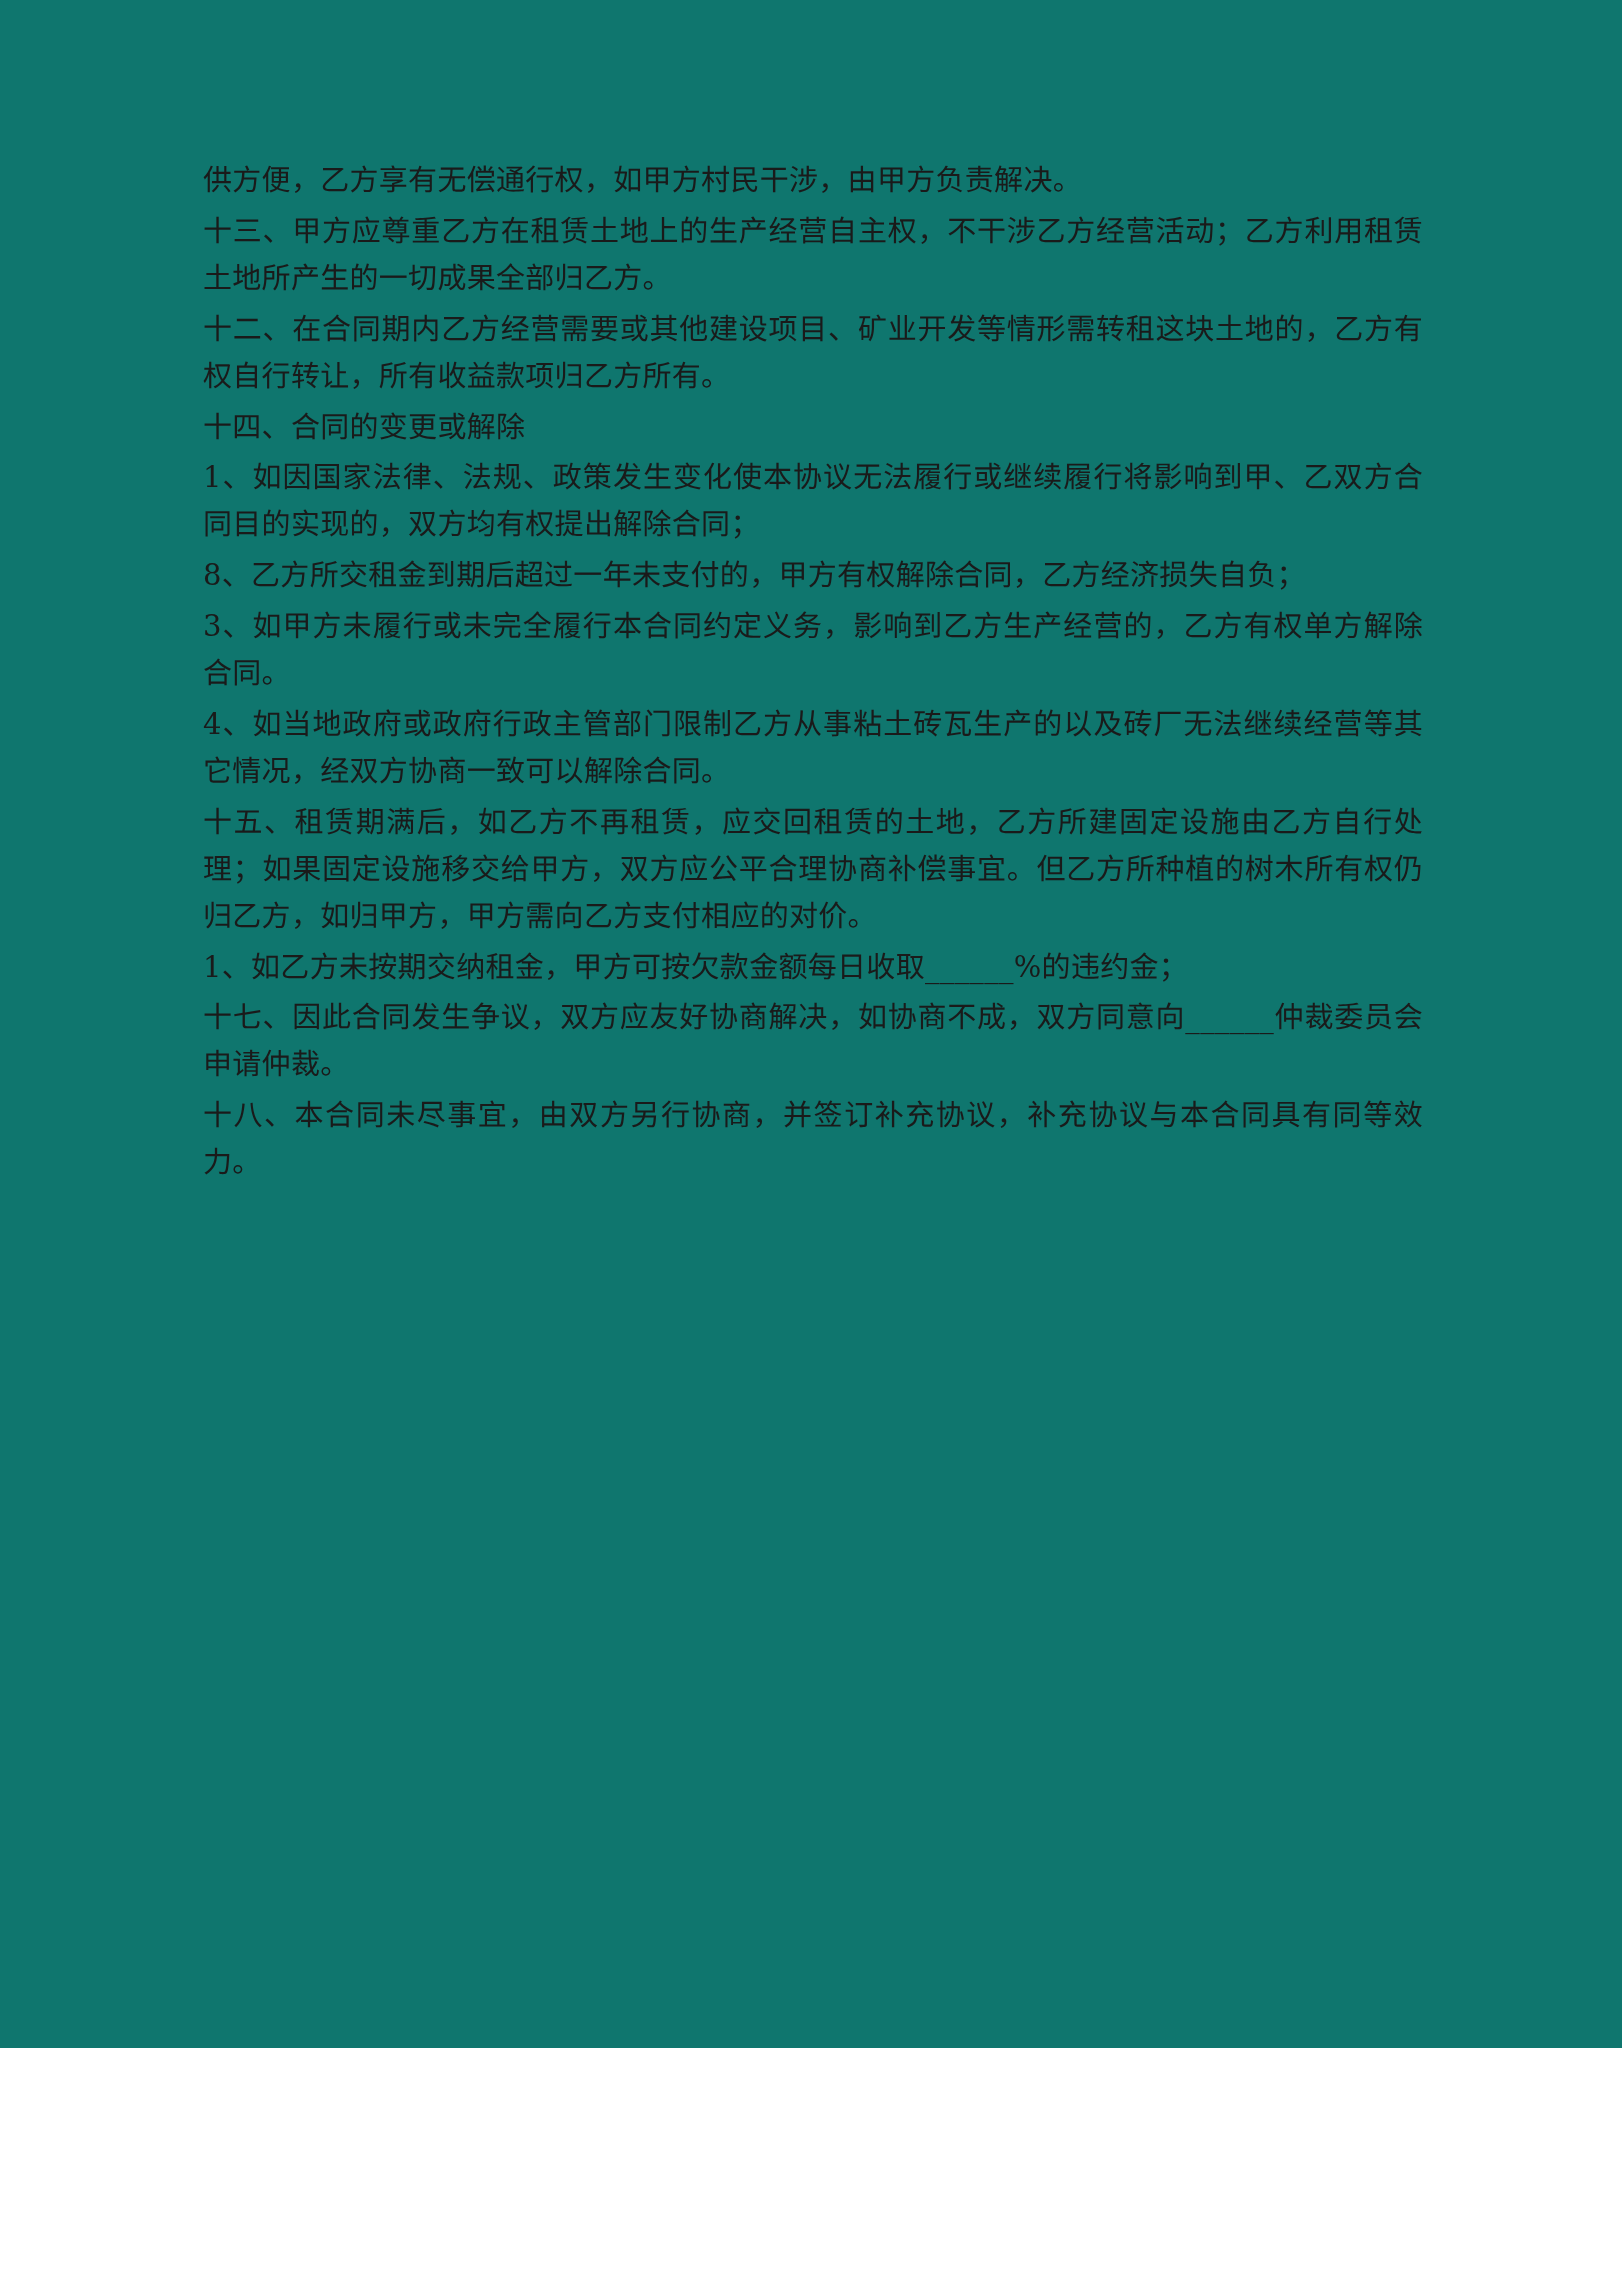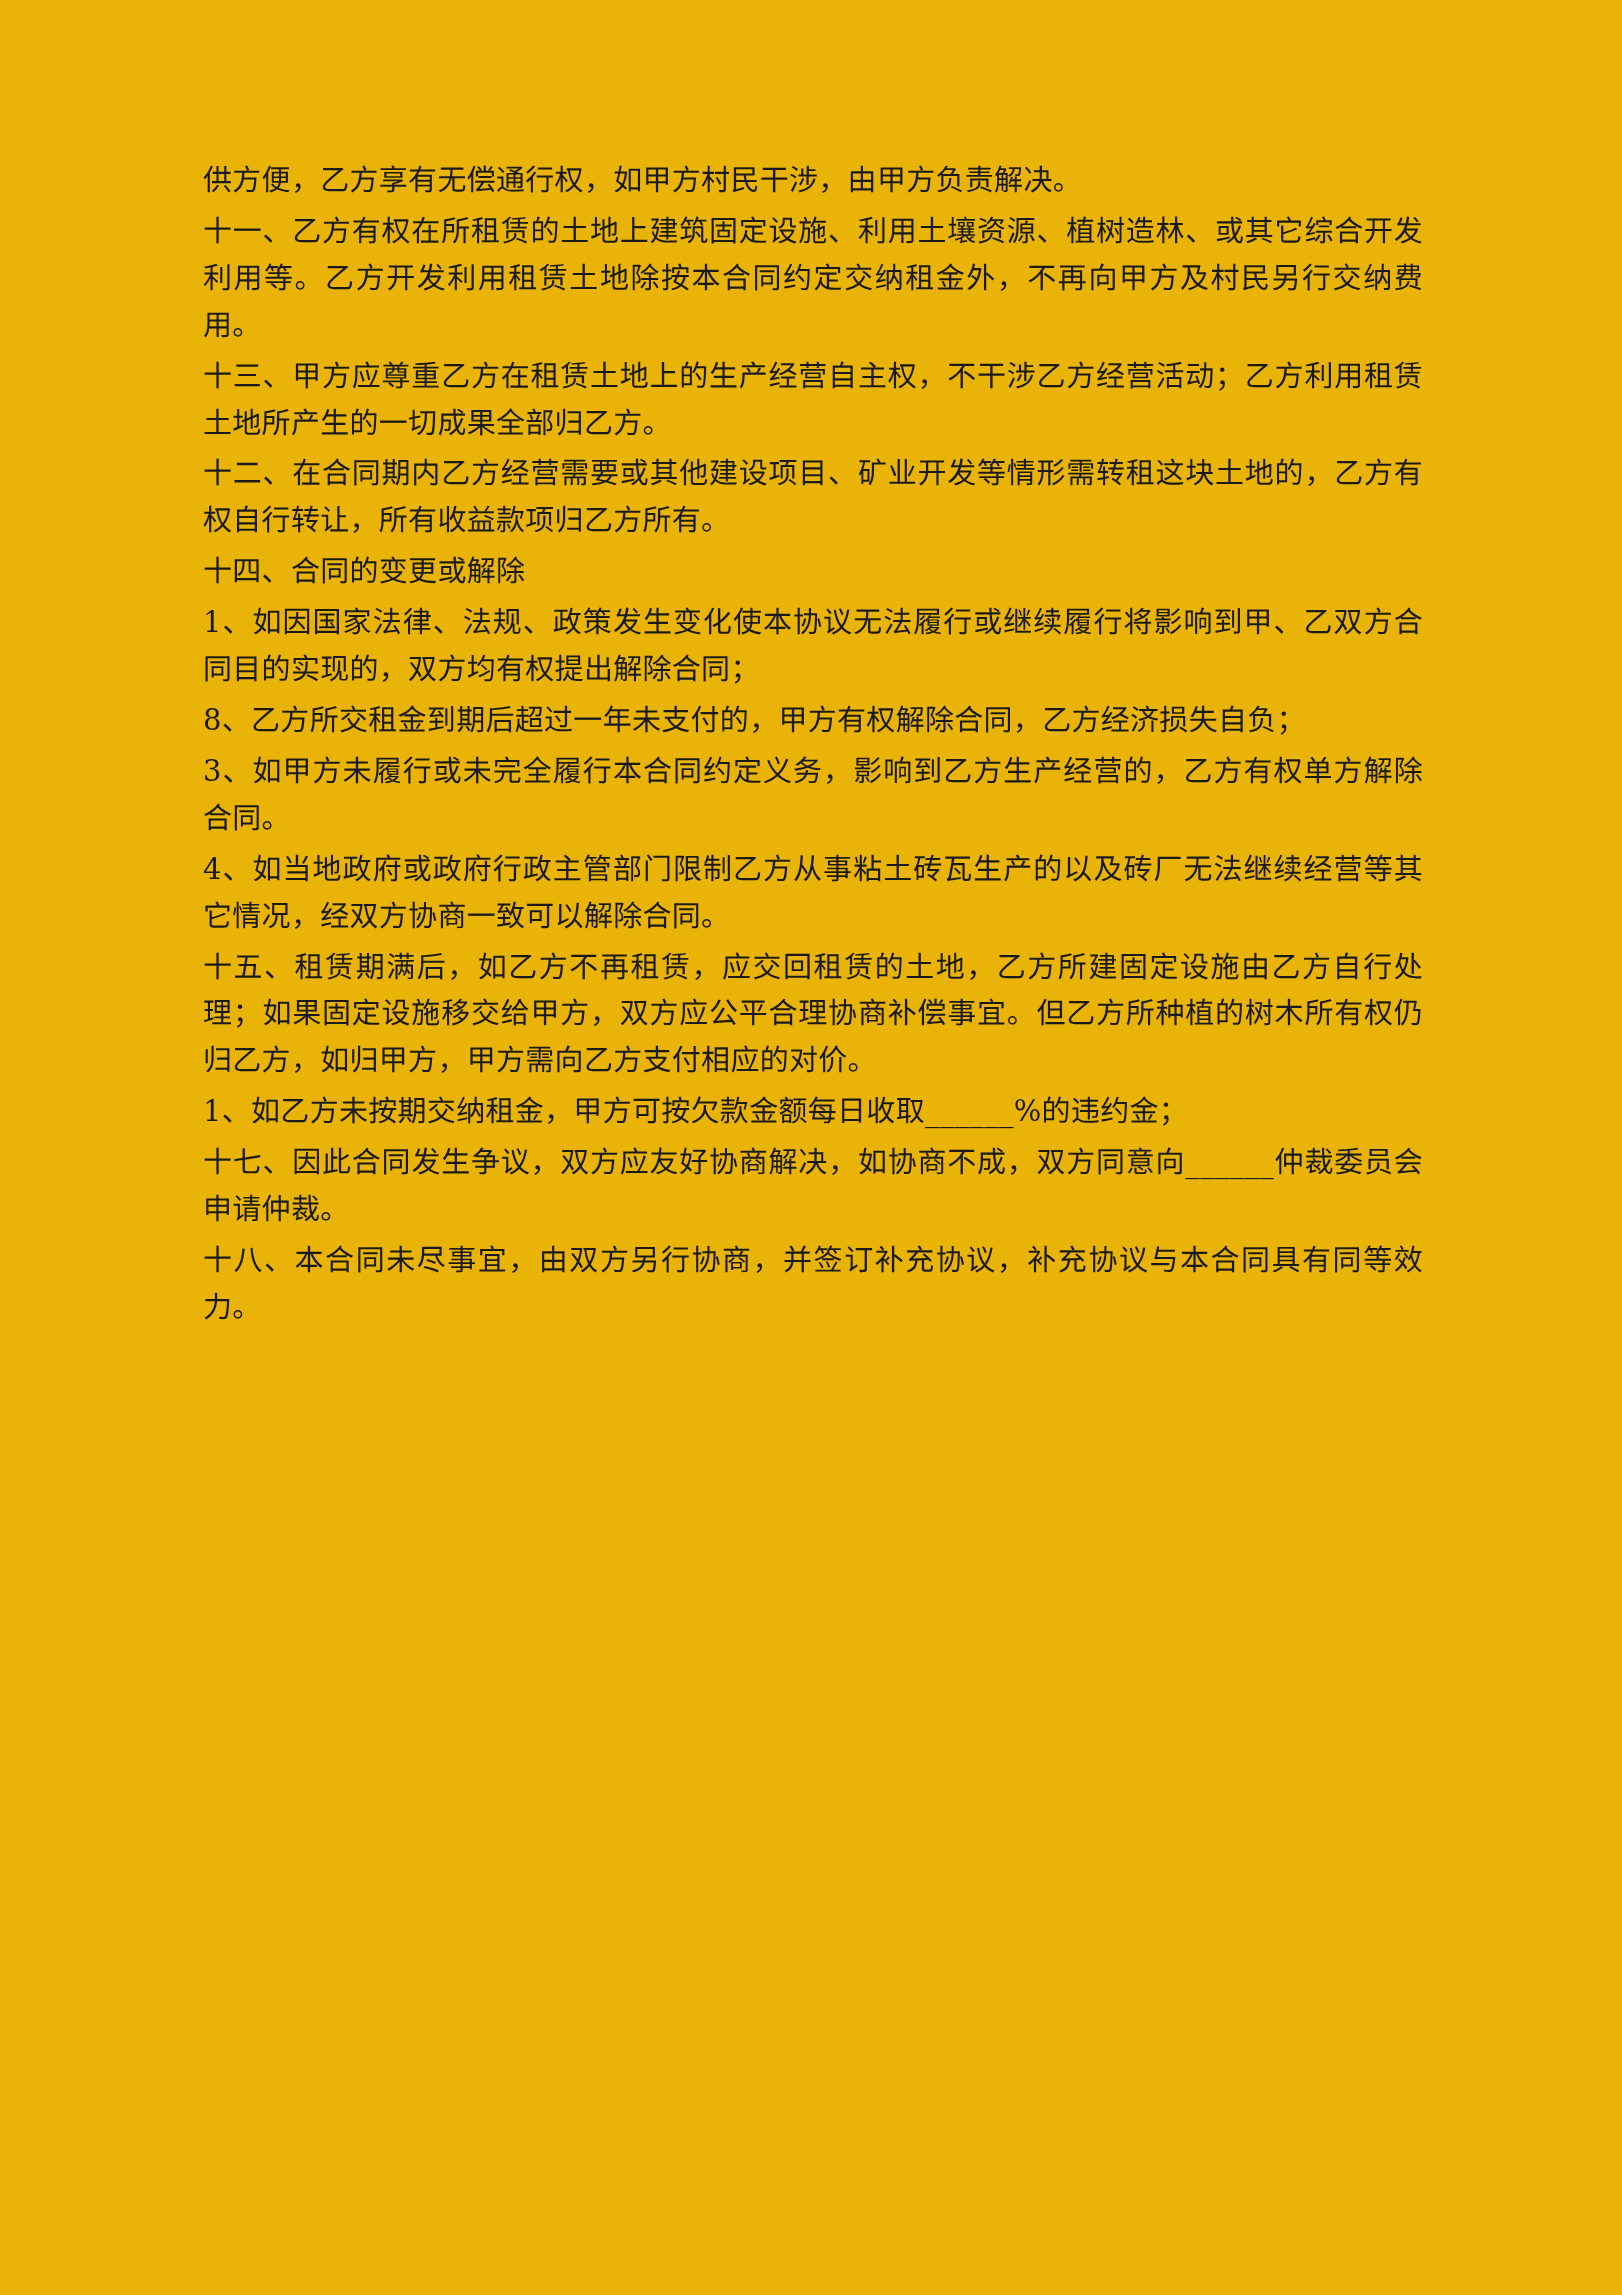--- a/index.html
+++ b/index.html
@@ -4,22 +4,22 @@
 <title>土地租赁合同</title>
 <style>
   html, body {
     margin: 0;
     padding: 0;
     background: #ffffff;
   }
   .page {
     position: relative;
     width: 1623px;
-    height: 2295px;
-    background: #eab308;
+    height: 2048px;
+    background: #0f766e;
     box-sizing: border-box;
     overflow: hidden;
   }
   .content {
     position: absolute;
     left: 203px;
     top: 157px;
     width: 1220px;
   }
   .para {
@@ -40,21 +40,20 @@
   .spacer-bottom {
     height: 39px;
   }
 </style>
 </head>
 <body>
 
 <div class="page">
   <div class="content">
     <p class="para indent0">供方便，乙方享有无偿通行权，如甲方村民干涉，由甲方负责解决。</p>
-    <p class="para indent0">十一、乙方有权在所租赁的土地上建筑固定设施、利用土壤资源、植树造林、或其它综合开发利用等。乙方开发利用租赁土地除按本合同约定交纳租金外，不再向甲方及村民另行交纳费用。</p>
     <p class="para indent0">十三、甲方应尊重乙方在租赁土地上的生产经营自主权，不干涉乙方经营活动；乙方利用租赁土地所产生的一切成果全部归乙方。</p>
     <p class="para indent0">十二、在合同期内乙方经营需要或其他建设项目、矿业开发等情形需转租这块土地的，乙方有权自行转让，所有收益款项归乙方所有。</p>
     <p class="para indent0">十四、合同的变更或解除</p>
     <p class="para indent0">1、如因国家法律、法规、政策发生变化使本协议无法履行或继续履行将影响到甲、乙双方合同目的实现的，双方均有权提出解除合同；</p>
     <p class="para indent0">8、乙方所交租金到期后超过一年未支付的，甲方有权解除合同，乙方经济损失自负；</p>
     <p class="para indent0">3、如甲方未履行或未完全履行本合同约定义务，影响到乙方生产经营的，乙方有权单方解除合同。</p>
     <p class="para indent0">4、如当地政府或政府行政主管部门限制乙方从事粘土砖瓦生产的以及砖厂无法继续经营等其它情况，经双方协商一致可以解除合同。</p>
     <p class="para indent0">十五、租赁期满后，如乙方不再租赁，应交回租赁的土地，乙方所建固定设施由乙方自行处理；如果固定设施移交给甲方，双方应公平合理协商补偿事宜。但乙方所种植的树木所有权仍归乙方，如归甲方，甲方需向乙方支付相应的对价。</p>
     <p class="para indent0">1、如乙方未按期交纳租金，甲方可按欠款金额每日收取______%的违约金；</p>
     <p class="para indent0">十七、因此合同发生争议，双方应友好协商解决，如协商不成，双方同意向______仲裁委员会申请仲裁。</p>

